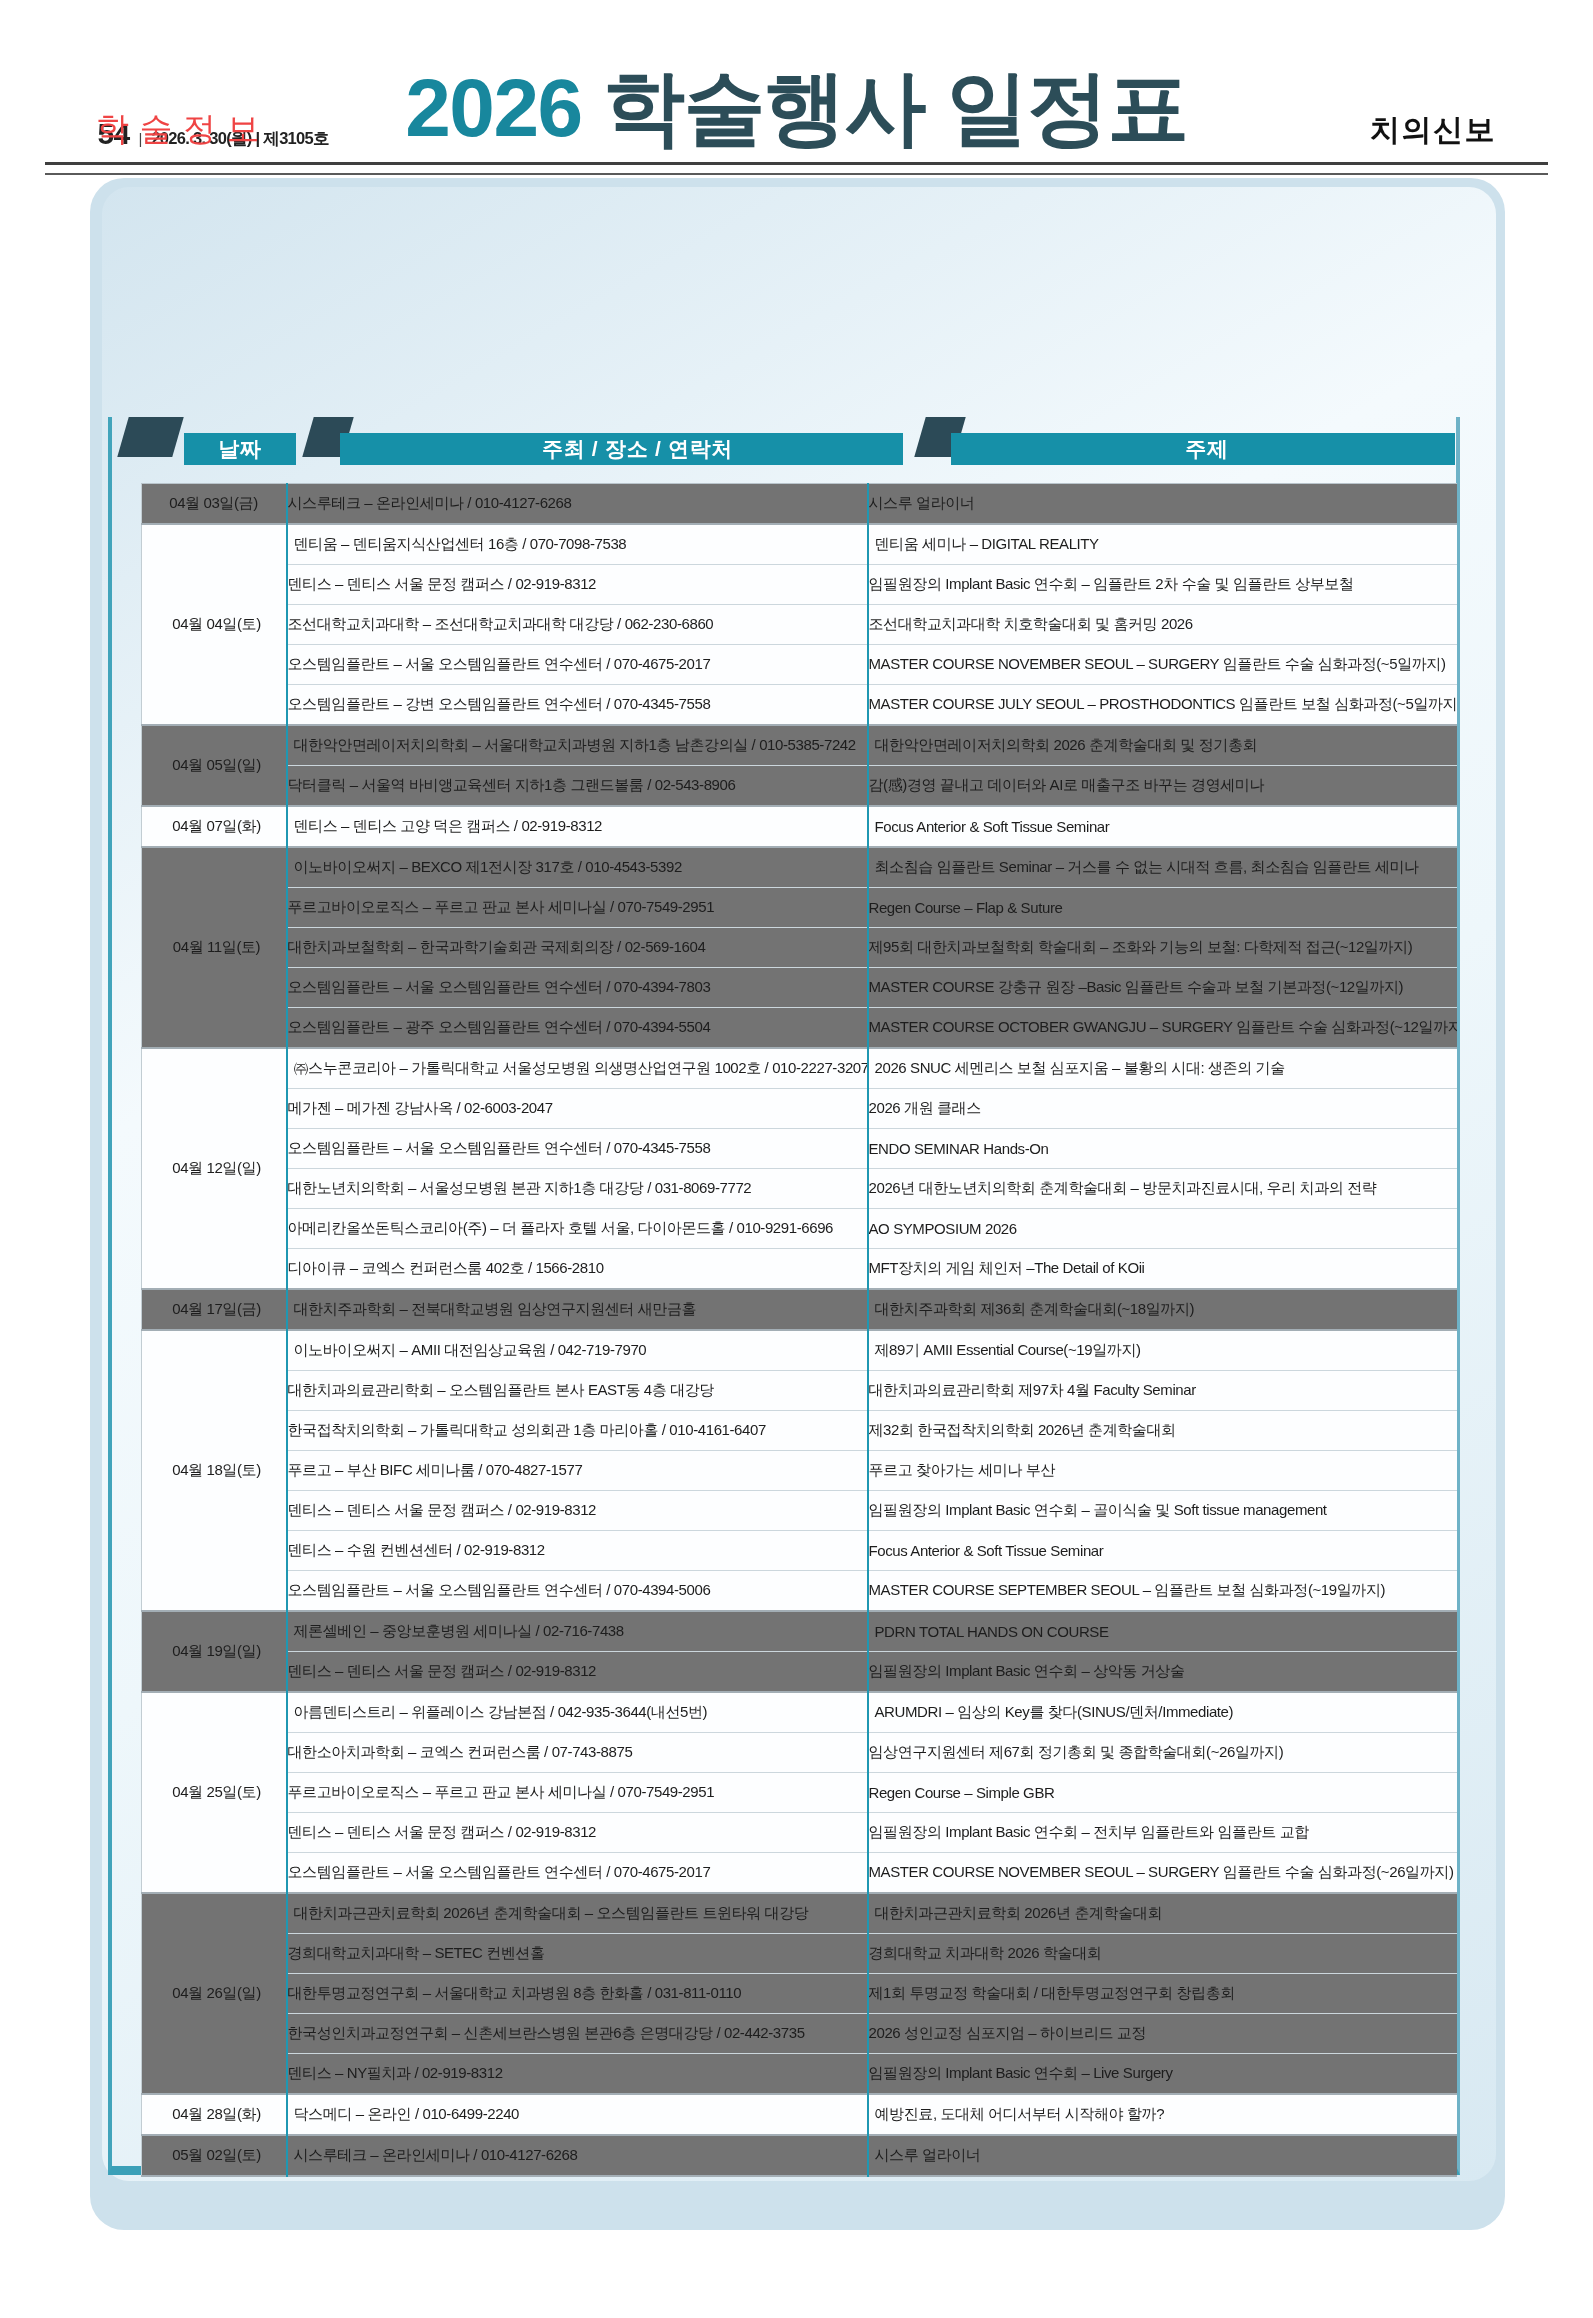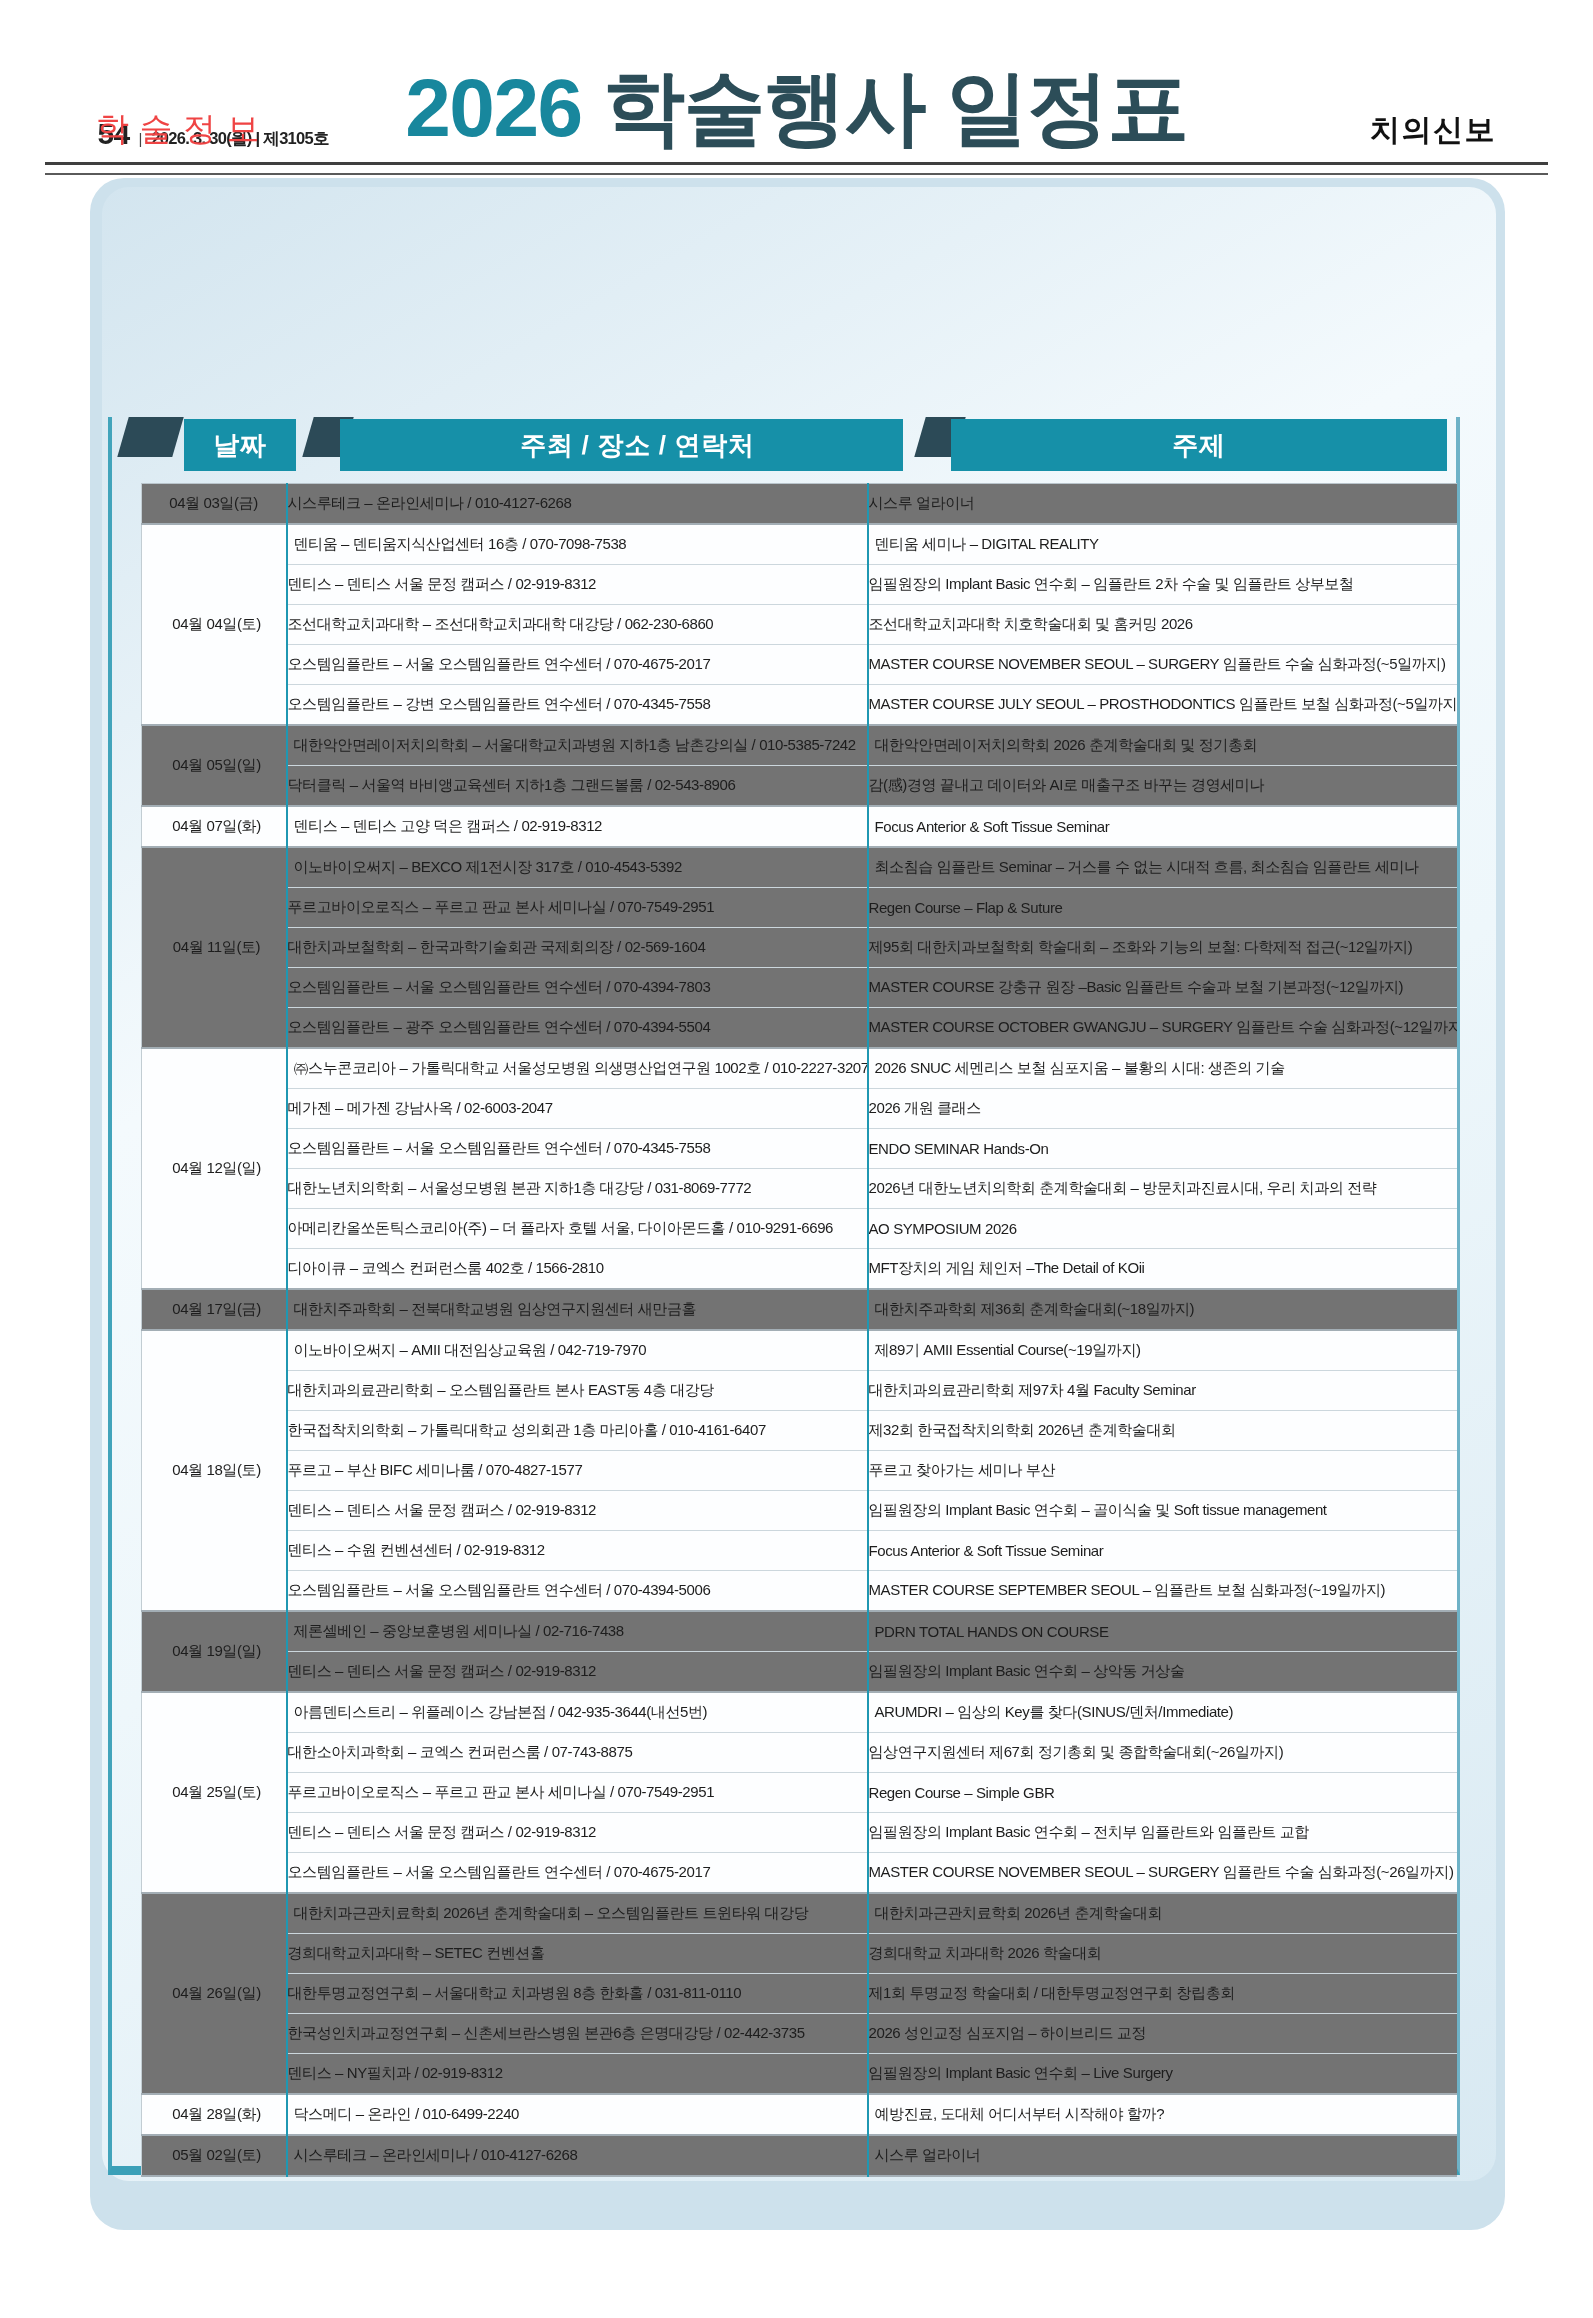--- a/index.html
+++ b/index.html
@@ -36,30 +36,30 @@
   .t-rest{color:#2c4d58;}
   .title-reflection{height:90px;overflow:hidden;opacity:.16;filter:blur(0.7px);
      -webkit-mask-image:linear-gradient(to bottom,rgba(0,0,0,.8),transparent 75%);
      mask-image:linear-gradient(to bottom,rgba(0,0,0,.8),transparent 75%);}
 
   
   .frame{position:absolute;left:108px;top:417px;width:1344px;height:1749px;
          border-left:4.5px solid #42a4bb;border-right:4.5px solid #6eb2c7;
          border-bottom:9px solid #3ba0b8;}
   .thead{position:relative;height:40px;}
-  .hbar{position:absolute;top:2px;height:52px;background:#1690a8;color:#fff;
+  .hbar{position:absolute;top:16px;height:32px;background:#1690a8;color:#fff;
         display:flex;align-items:center;justify-content:center;
-        font-size:26px;font-weight:bold;letter-spacing:0.7px;}
+        font-size:21px;font-weight:bold;letter-spacing:0.7px;}
   .chev{position:absolute;top:0;height:40px;background:#2c4a57;transform:skewX(-16deg);}
   .chev-1{left:10.5px;width:55px;}
   .bar-date{left:72px;width:112px;}
   .chev-2{left:196px;width:40px;}
   .bar-org{left:228px;width:531px;padding-left:32px;}
   .chev-3{left:808px;width:40px;}
-  .bar-topic{left:839px;width:496px;}
+  .bar-topic{left:839px;width:496px;padding-left:8px;}
 
   .tbody-wrap{margin:25.5px 0 0 28.5px;width:1316px;}
   table.sched{border-collapse:collapse;table-layout:fixed;width:1316px;}
   table.sched td{height:39px;padding:0;font-size:15px;color:#1d1d1d;
         overflow:hidden;white-space:nowrap;letter-spacing:-0.4px;}
   table.sched{border-top:1.5px solid #b9c4cb;border-bottom:2.2px solid #a3aeb5;
         border-left:1.5px solid #c2cdd3;}
   td.date-cell{width:144px;text-align:center;color:#3a3a3a;
         border-right:2.2px solid #1f97b2;}
   td.org-cell{width:579px;padding-left:11.2px;border-right:2.2px solid #1f97b2;}

